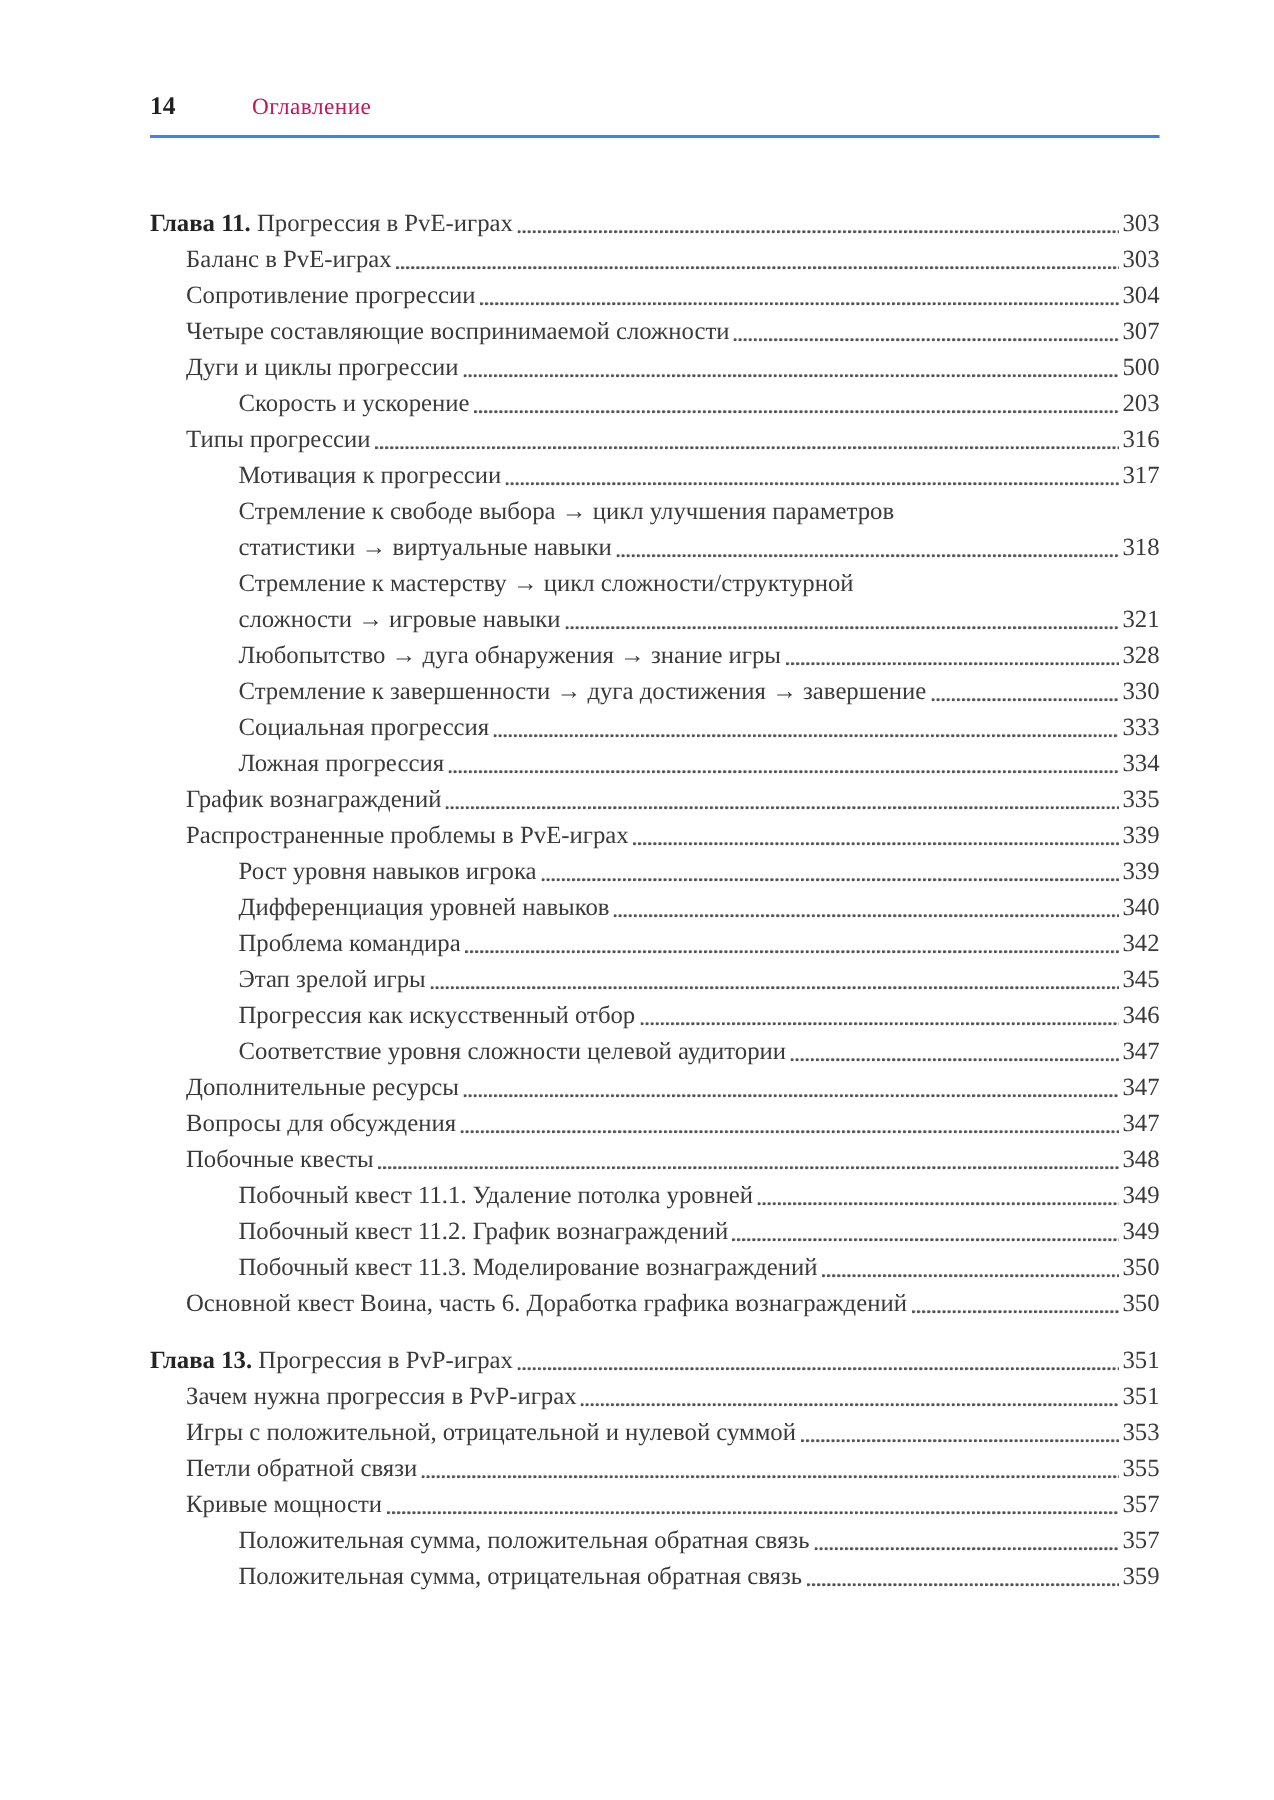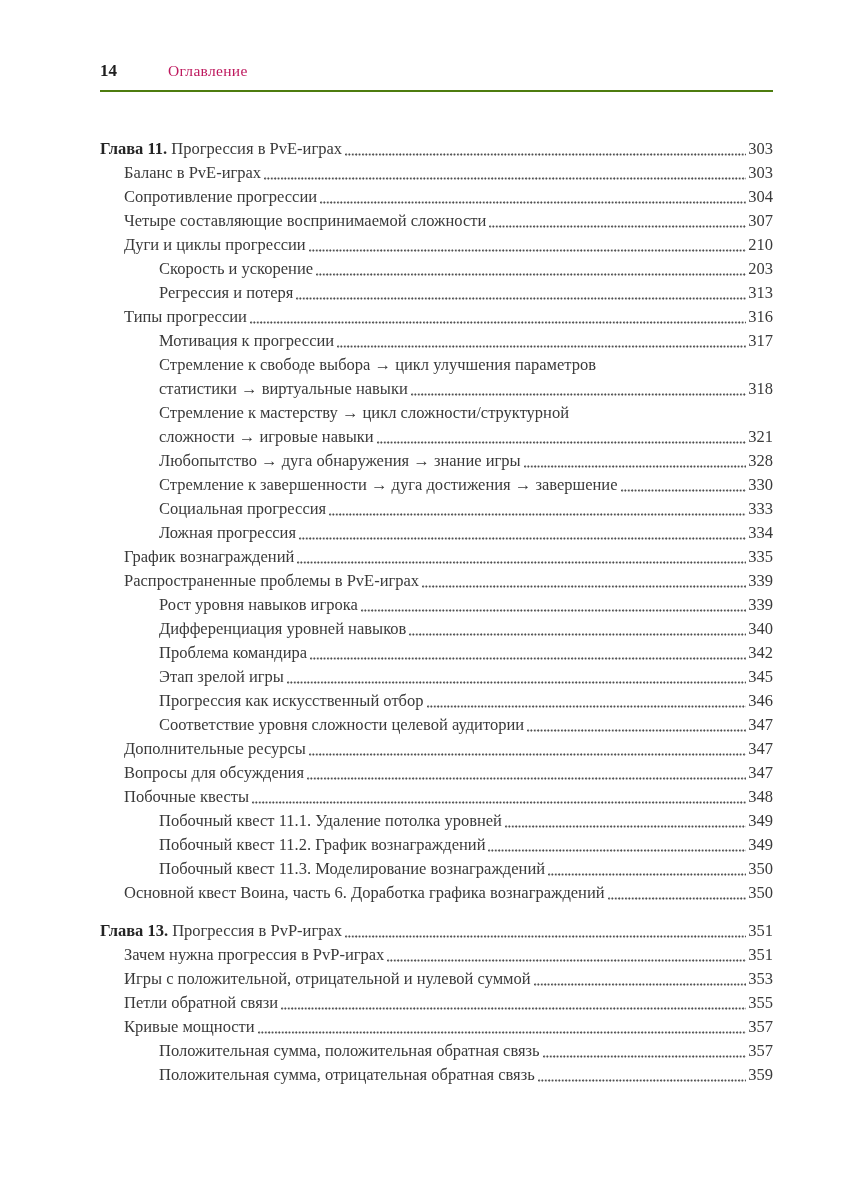--- a/index.html
+++ b/index.html
@@ -11,21 +11,21 @@
     position: relative;
     overflow: hidden;
   }
   .page { position: absolute; inset: 0; background: #ffffff; }
 
   
   .running-head {
     position: absolute;
     left: 100px; width: 673px; top: 61px;
     display: flex; align-items: baseline;
-    border-bottom: 2px solid #4d7c0f;
+    border-bottom: 2px solid #3b82f6;
     padding-bottom: 9px;
   }
   .folio { font-weight: bold; font-size: 17px; color: #1f1f1f; }
   .head-title { margin-left: 51px; font-size: 15.5px; color: #be185d; letter-spacing: 0.3px; }
 
   
   .toc {
     position: absolute;
     left: 100px; width: 673px; top: 137px;
     font-size: 16.5px;
@@ -83,35 +83,28 @@
         <div class="line">
           <span class="title">Четыре составляющие воспринимаемой сложности</span>
           <span class="dots"></span>
           <span class="page-ref">307</span>
         </div>
       </div>
       <div class="entry lvl1">
         <div class="line">
           <span class="title">Дуги и циклы прогрессии</span>
           <span class="dots"></span>
-          <span class="page-ref">210</span>
+          <span class="page-ref">500</span>
         </div>
       </div>
       <div class="entry lvl2">
         <div class="line">
           <span class="title">Скорость и ускорение</span>
           <span class="dots"></span>
           <span class="page-ref">203</span>
-        </div>
-      </div>
-      <div class="entry lvl2">
-        <div class="line">
-          <span class="title">Регрессия и потеря</span>
-          <span class="dots"></span>
-          <span class="page-ref">313</span>
         </div>
       </div>
       <div class="entry lvl1">
         <div class="line">
           <span class="title">Типы прогрессии</span>
           <span class="dots"></span>
           <span class="page-ref">316</span>
         </div>
       </div>
       <div class="entry lvl2">

